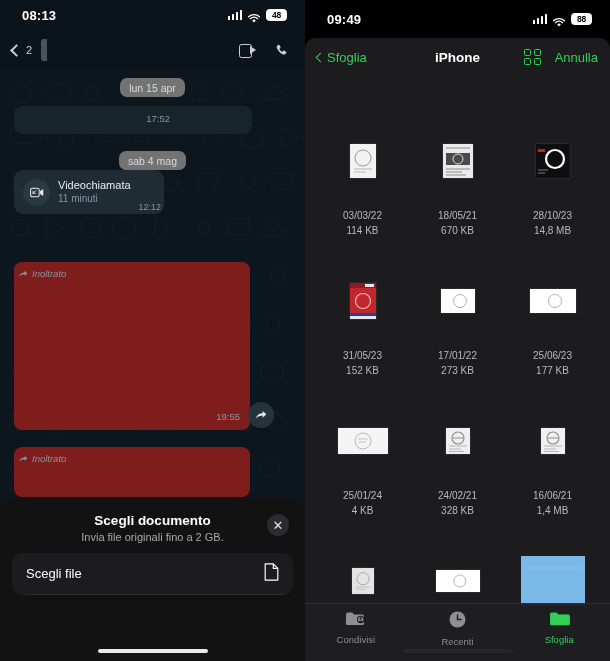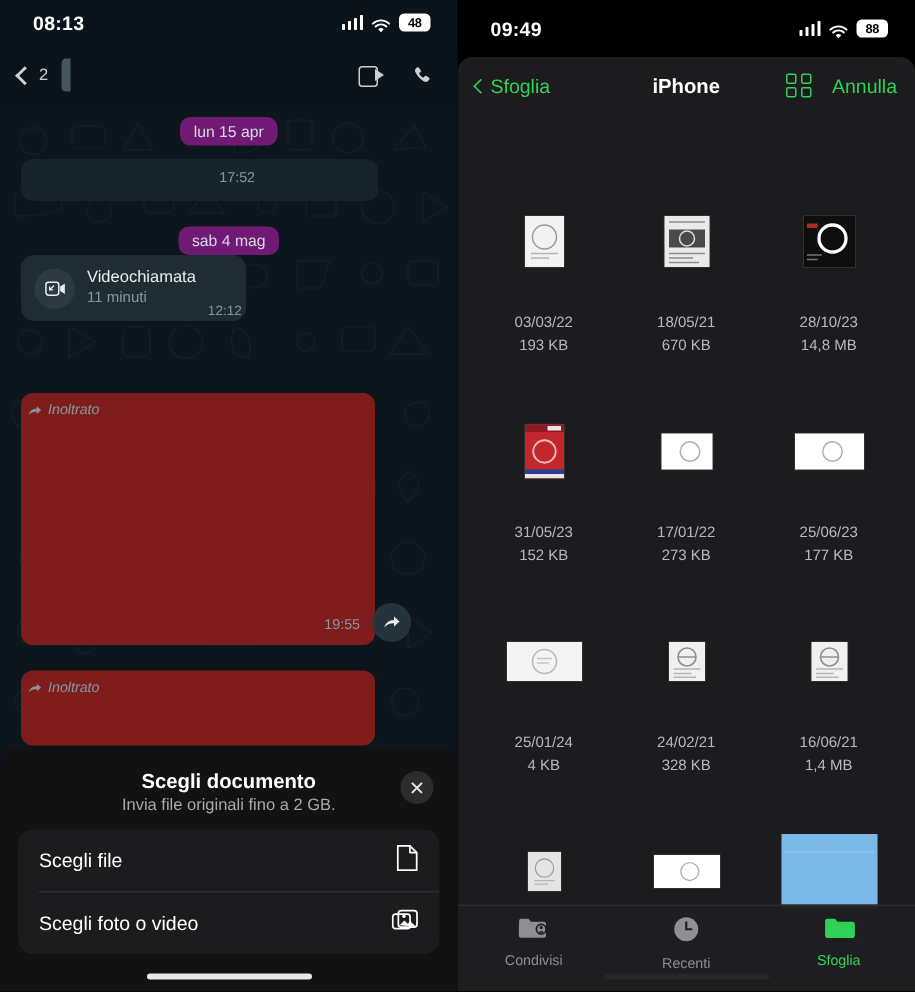--- a/index.html
+++ b/index.html
@@ -74,21 +74,21 @@
 
   .chat-body {
     position: absolute; left: 0; top: 70px; right: 0; bottom: 0;
     background-color: #0c161c;
     overflow: hidden;
   }
   .doodles { position: absolute; inset: 0; opacity: .22; }
 
   .date-pill {
     margin: 0 auto; width: fit-content;
-    background: #701a75; color: #d4dcdf;
+    background: #737373; color: #d4dcdf;
     font-size: 10.5px; padding: 3.5px 9px; border-radius: 7px;
     position: relative; z-index: 3;
   }
   .msg-time { font-size: 9.5px; color: #8696a0; }
 
   .ghost-bubble {
     position: absolute; z-index: 3;
     background: #18242b; border-radius: 8px;
   }
   .call-bubble {
@@ -420,31 +420,20 @@
         <div class="sheet-row">
           <span>Scegli file</span>
           <span>
             <svg viewBox="0 0 16 20" width="15" height="18">
                 <path d="M1 1 h9 l5 5 v13 H1z" fill="none" stroke="#fff" stroke-width="1.3" stroke-linejoin="round"></path>
                 <path d="M10 1 v5 h5" fill="none" stroke="#fff" stroke-width="1.3" stroke-linejoin="round"></path>
               </svg>
           </span>
         </div>
         <div class="sheet-div"></div>
-        <div class="sheet-row">
-          <span>Scegli foto o video</span>
-          <span>
-            <svg viewBox="0 0 20 18" width="18" height="16">
-              <rect x="0.8" y="3.8" width="13" height="11" rx="2" fill="none" stroke="#fff" stroke-width="1.3"></rect>
-              <rect x="5" y="1.2" width="14" height="12.4" rx="2.2" fill="none" stroke="#fff" stroke-width="1.3"></rect>
-              <circle cx="9.2" cy="5.4" r="1.3" fill="#fff"></circle>
-              <path d="M6 12.2 l3.6 -3.6 2.4 2.4 2-1.8 4 4z" fill="#fff"></path>
-            </svg>
-          </span>
-        </div>
       </div>
       <div class="home-ind"></div>
     </div>
   </div>
 
   <div class="right">
 
     <div class="statusbar" style="height:38px;">
       <span class="sb-time">09:49</span>
       <span class="sb-right">
@@ -489,21 +478,21 @@
             <div class="thumb-wrap">
               <div class="thumb" style="width: 26px; height: 34px; background: rgb(242, 242, 242);">
                 <svg viewBox="0 0 26 34" width="100%" height="100%">
                   <circle cx="13" cy="14" r="8" fill="none" stroke="#9a9a9a" stroke-width="1"></circle>
                   <path d="M4 25 h18 M4 28 h12" stroke="#b5b5b5" stroke-width="1"></path>
                 </svg>
               </div>
             </div>
             <div class="file-meta">
               <span class="file-date">03/03/22</span>
-              <span class="file-size">193 KB</span>
+              <span class="file-size">114 KB</span>
             </div>
           </div>
           <div class="file-cell">
             <div class="thumb-wrap">
               <div class="thumb" style="width: 30px; height: 34px; background: rgb(234, 234, 234);">
                 <svg viewBox="0 0 30 34" width="100%" height="100%">
                   <rect x="3" y="9" width="24" height="12" fill="#4a4a4a"></rect>
                   <circle cx="15" cy="15" r="5" fill="none" stroke="#ddd" stroke-width="1"></circle>
                   <path d="M3 4 h24 M3 25 h24 M3 28 h16 M3 31 h20" stroke="#8d8d8d" stroke-width="1"></path>
                 </svg>

